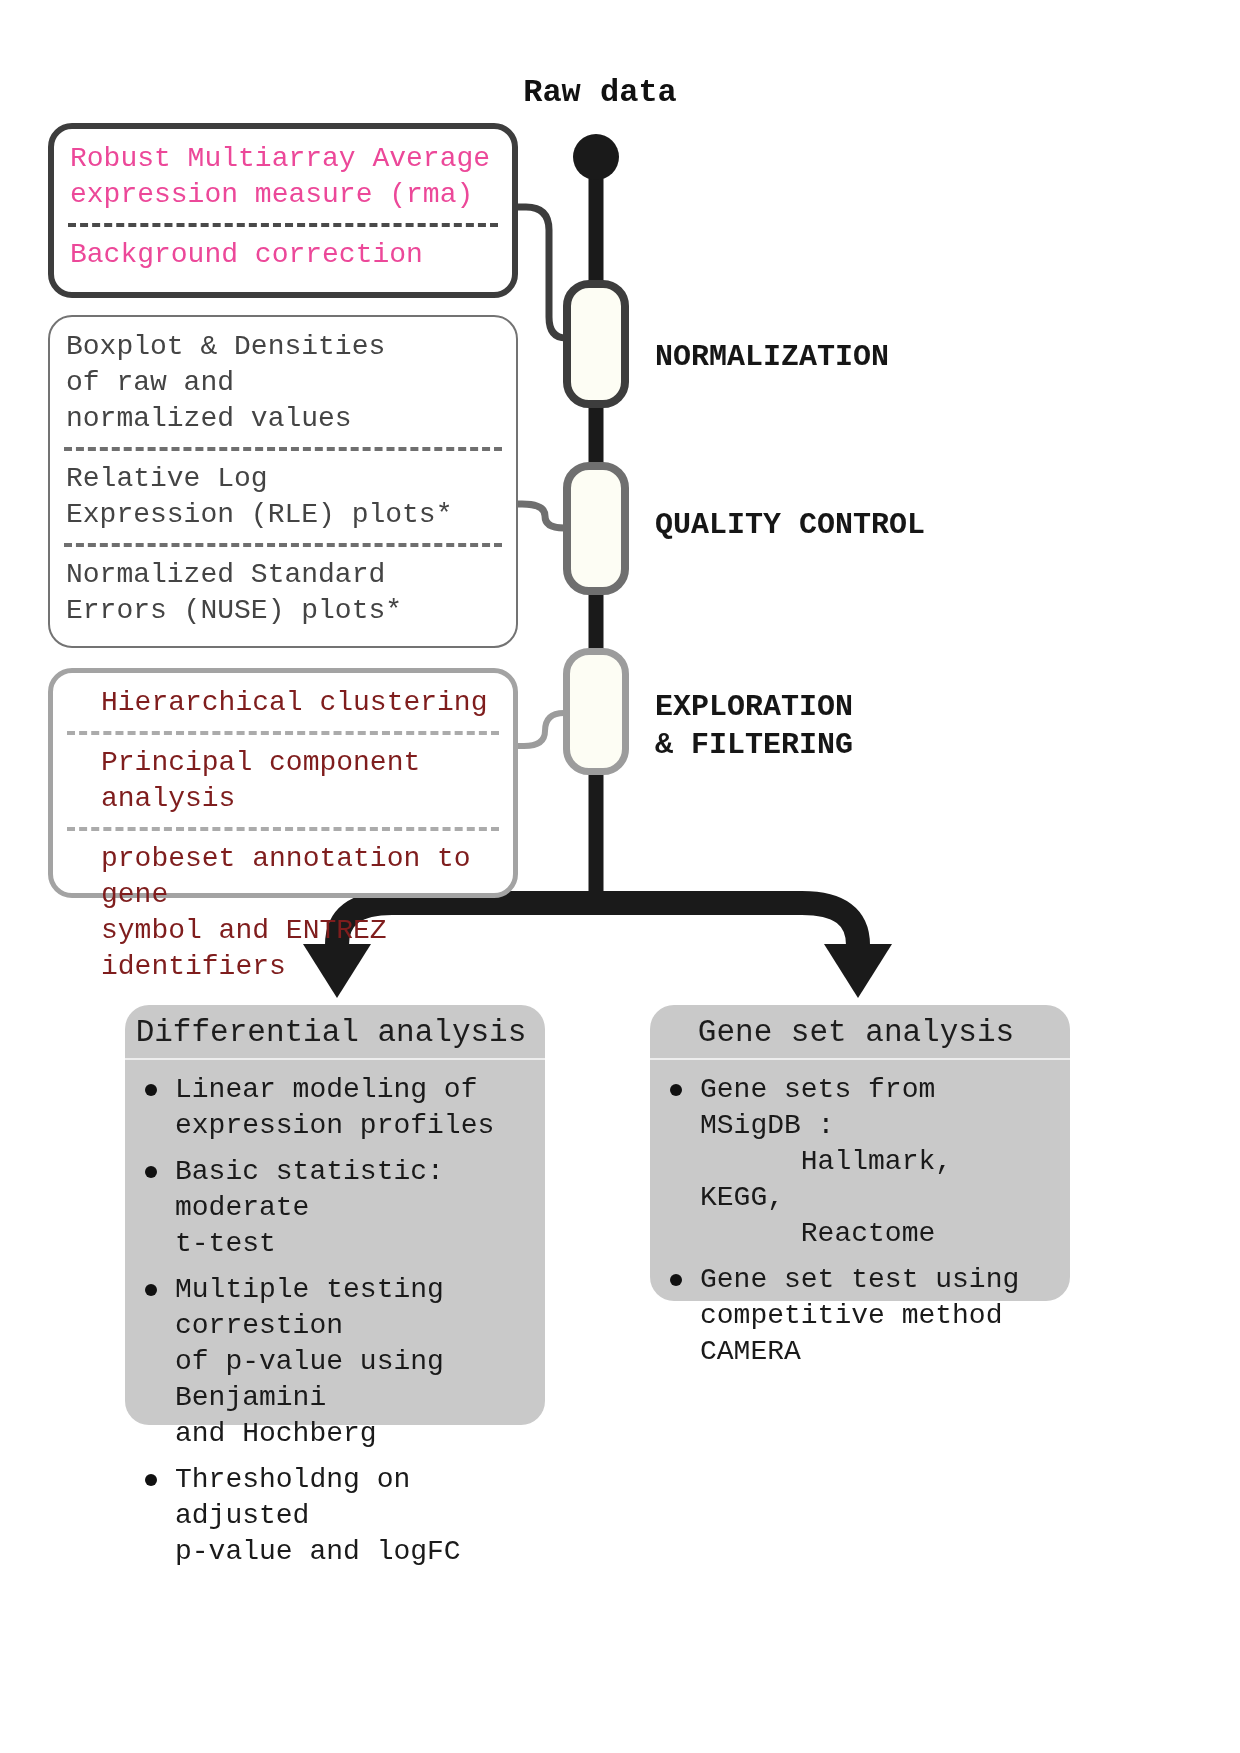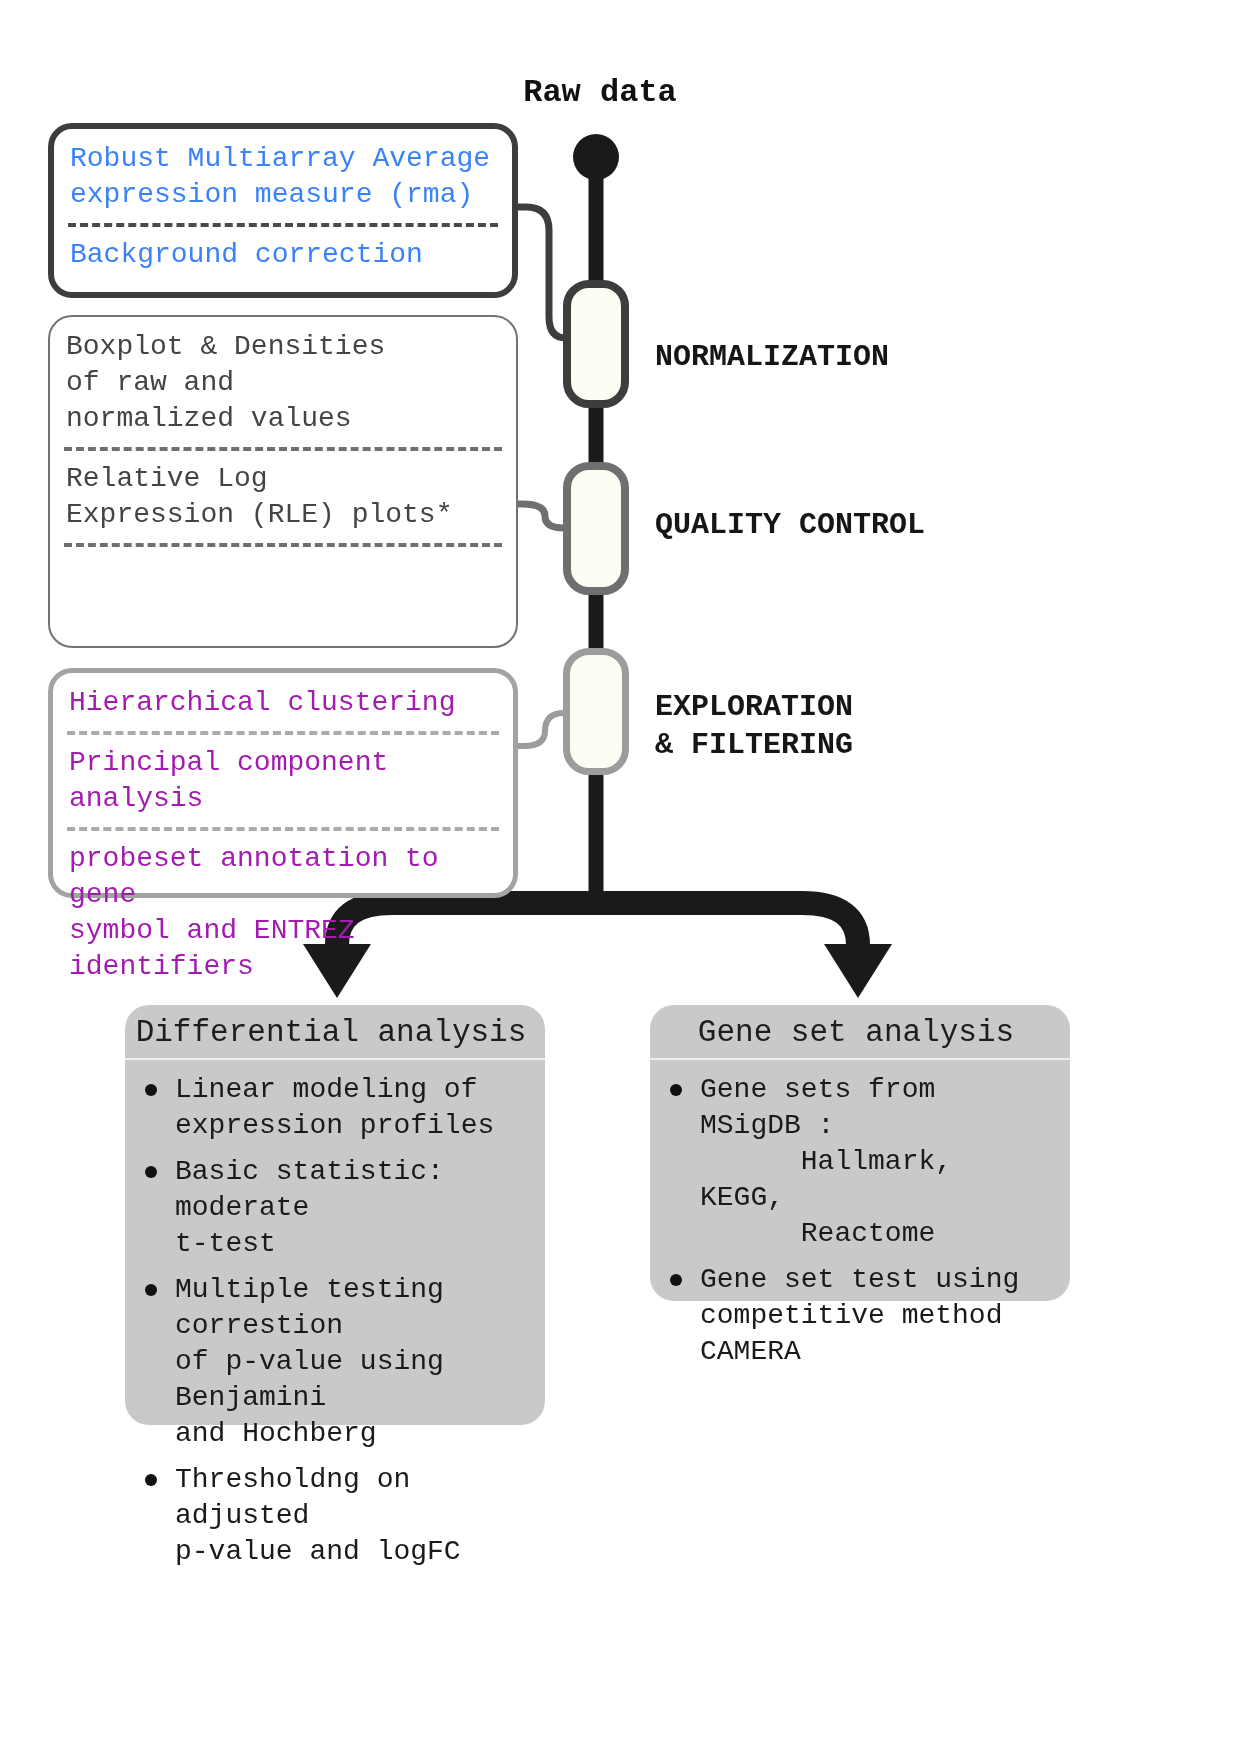--- a/index.html
+++ b/index.html
@@ -24,29 +24,29 @@
     position:absolute;left:48px;width:470px;background:#ffffff;
     border-radius:24px;box-sizing:border-box;z-index:2;
     padding:12px 16px;
   }
   .box .item{
     font-size:28px;line-height:36px;white-space:pre-line;
   }
   .divider{border:none;border-top:4px dashed #777;margin:10px -2px;}
 
   .box1{top:123px;height:175px;border:6px solid #3d3d3d;}
-  .box1 .item{color:#3b82f6;}
+  .box1 .item{color:#ec4899;}
   .box1 .divider{border-top-color:#4a4a4a;}
 
   .box2{top:315px;height:333px;border:2px solid #737373;}
   .box2 .item{color:#444;}
   .box2 .divider{border-top-color:#6f6f6f;}
 
   .box3{top:668px;height:230px;border:5px solid #a3a3a3;}
-  .box3 .item{color:#a21caf;}
+  .box3 .item{color:#7f1d1d;margin-left:32px;}
   .box3 .divider{border-top-color:#ababab;}
 
   .node{
     position:absolute;left:563px;width:66px;background:#fdfdf4;
     border-radius:26px;box-sizing:border-box;z-index:2;
   }
   .node1{top:280px;height:128px;border:8px solid #3d3d3d;}
   .node2{top:462px;height:133px;border:8px solid #6f6f6f;}
   .node3{top:648px;height:127px;border:7px solid #9c9c9c;}
 
@@ -107,20 +107,22 @@
   </div>
 
   <div class="box box2">
     <div class="item">Boxplot &amp; Densities
 of raw and
 normalized values</div>
     <div class="divider"></div>
     <div class="item">Relative Log
 Expression (RLE) plots*</div>
     <div class="divider"></div>
+    <div class="item">Normalized Standard
+Errors (NUSE) plots*</div>
   </div>
 
   <div class="box box3">
     <div class="item">Hierarchical clustering</div>
     <div class="divider"></div>
     <div class="item">Principal component analysis</div>
     <div class="divider"></div>
     <div class="item">probeset annotation to gene
 symbol and ENTREZ identifiers</div>
   </div>

